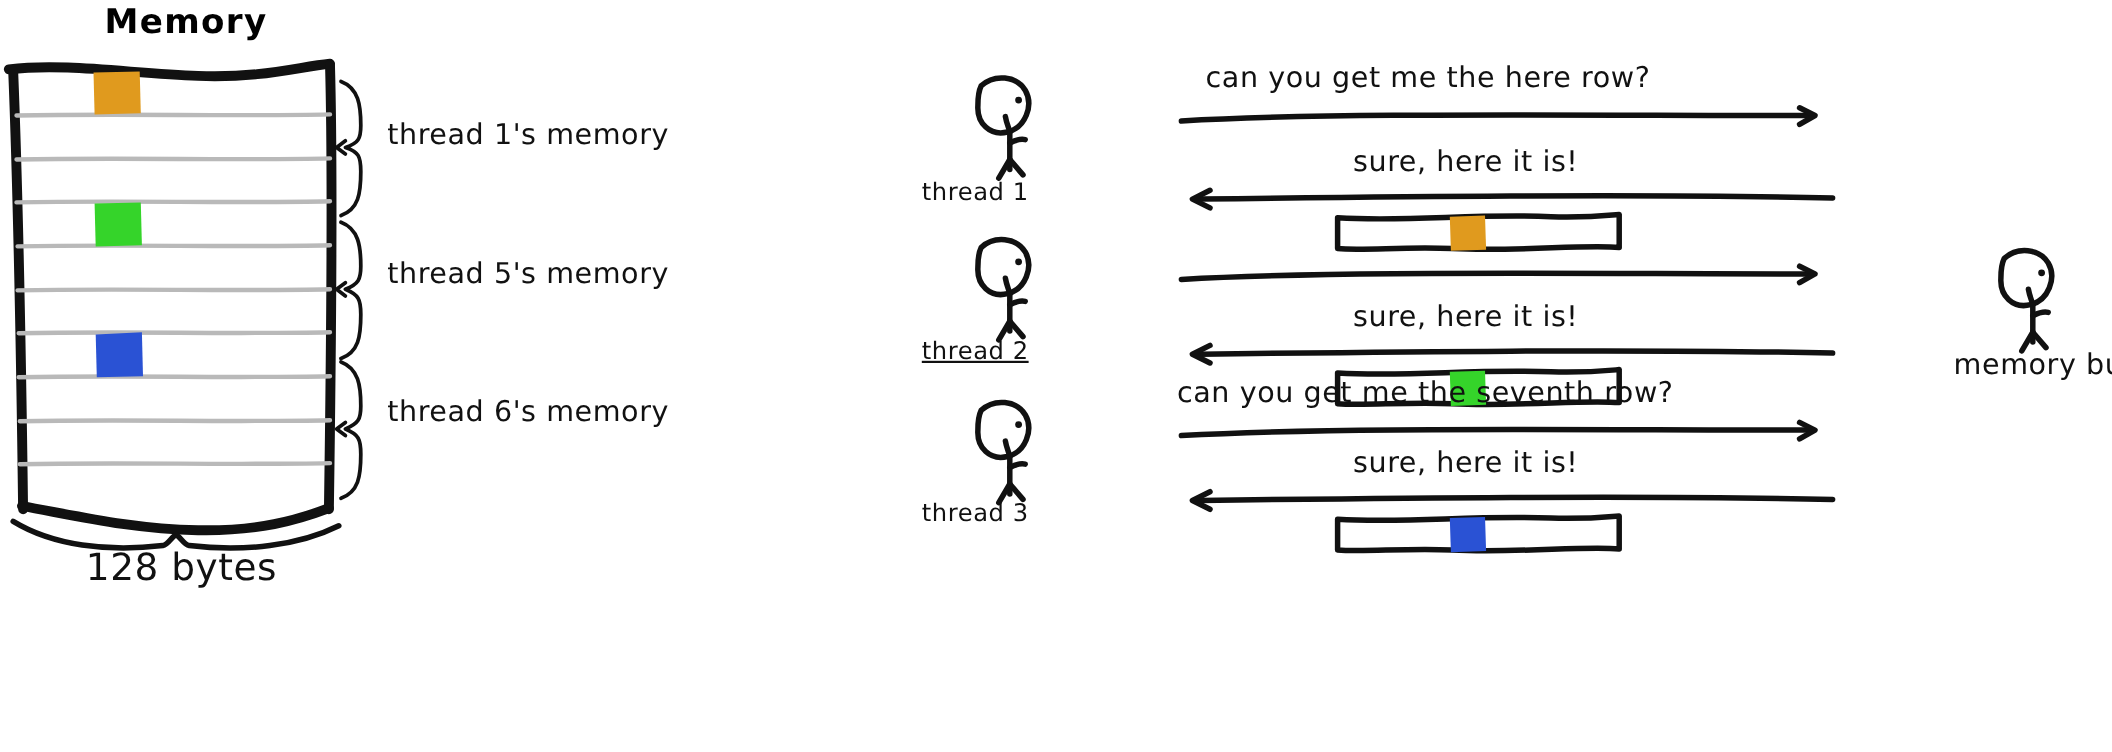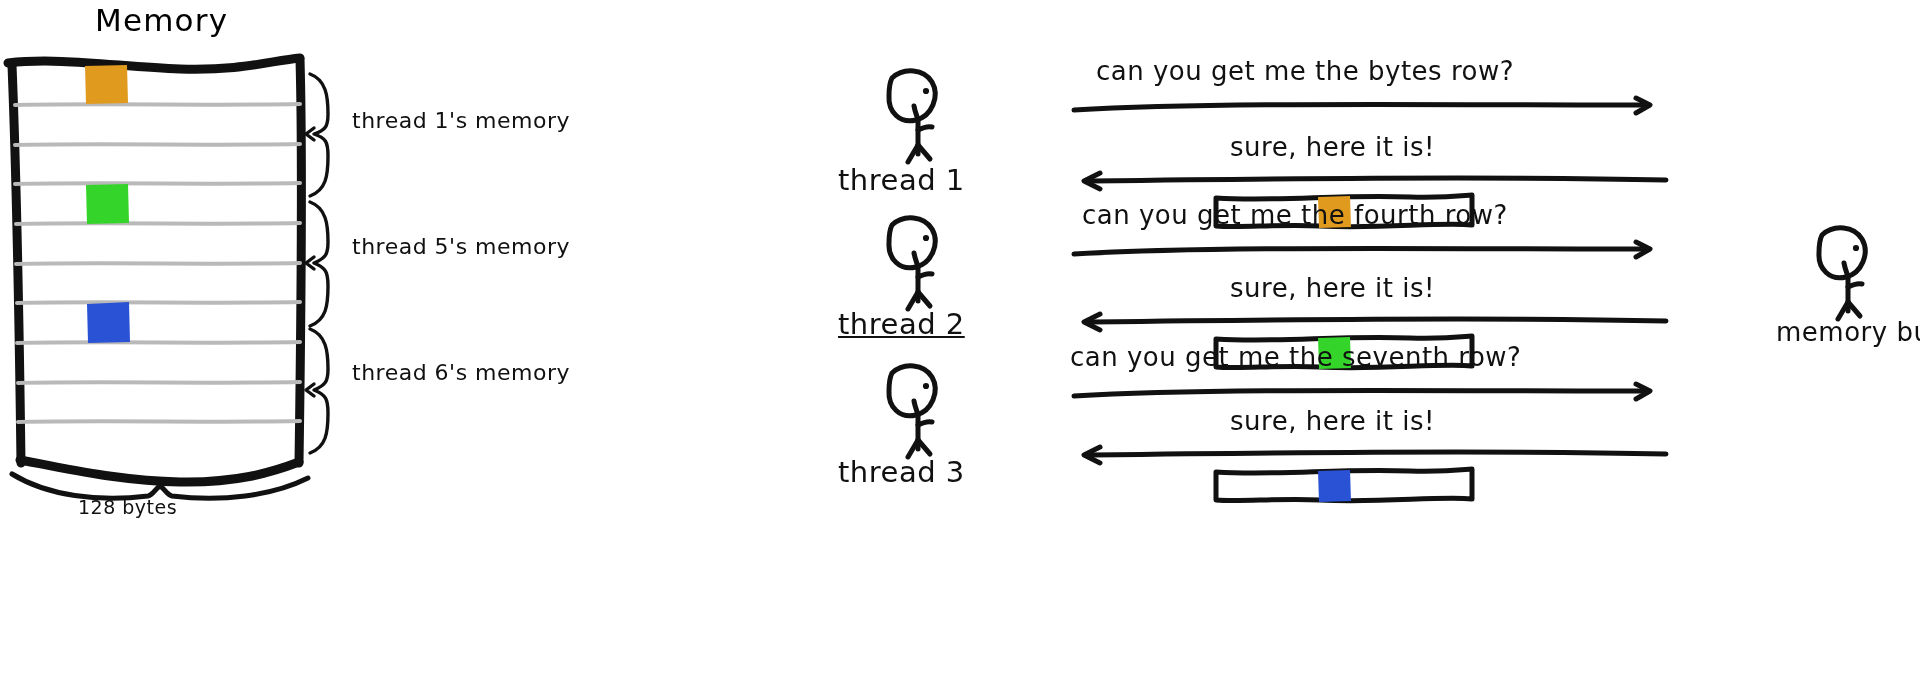--- a/index.html
+++ b/index.html
@@ -19,30 +19,30 @@
   
   .hand {
     font-family: "DejaVu Sans", sans-serif;
     color: #111;
     font-weight: 400;
     letter-spacing: 0.5px;
     white-space: nowrap;
     transform-origin: left center;
   }
   .title {
-    font-weight: 400;
+    font-weight: 700;
     font-size: 31px;
     letter-spacing: 1.2px;
     color: #000;
   }
-  .lbl-brace { font-size: 22px; }
-  .lbl-thread { font-size: 29px; }
+  .lbl-brace { font-size: 26px; }
+  .lbl-thread { font-size: 22px; }
   .lbl-msg { font-size: 26px; }
   .lbl-bus { font-size: 26px; }
-  .lbl-bytes { font-size: 19px; text-align: right; }
+  .lbl-bytes { font-size: 34px; text-align: right; }
 
   svg { overflow: visible; display: block; }
   .stroke {
     fill: none;
     stroke: #111;
     stroke-linecap: round;
     stroke-linejoin: round;
   }
   .rule { fill: none; stroke: #b9b9b9; stroke-width: 4; stroke-linecap: round; }
   .thick { stroke-width: 9; }
@@ -143,37 +143,36 @@
     <path class="stroke med" d="M22,20 C34,9 54,11 62,24 C70,38 62,58 46,62 C30,66 18,54 19,38 C19,30 20,24 22,20 Z"></path>
     <circle cx="56" cy="33" r="3.1" fill="#111"></circle>
     <path class="stroke med" d="M44,48 C45,54 47,58 48,62"></path>
     <path class="stroke med" d="M48,62 L48,96"></path>
     <path class="stroke med" d="M48,72 C54,69 58,68 62,69"></path>
     <path class="stroke med" d="M48,87 L38,104"></path>
     <path class="stroke med" d="M48,87 L60,101"></path>
   </svg>
   <div class="abs hand lbl-bus" style="left:1776px; top:317px;">memory bus</div>
 
-  <div class="abs hand lbl-msg" style="left:1096px; top:56px;">can you get me the bytes row?</div>
+  <div class="abs hand lbl-msg" style="left:1096px; top:56px;">can you get me the here row?</div>
   <svg class="abs" style="left:1070px; top:96px;" width="600" height="26" viewBox="0 0 600 26">
     <path class="stroke med" d="M4,14 C140,6 360,9 576,9"></path>
     <path class="stroke med" d="M566,2 L580,9 L566,17"></path>
   </svg>
 
   <div class="abs hand lbl-msg" style="left:1230px; top:132px;">sure, here it is!</div>
   <svg class="abs" style="left:1070px; top:170px;" width="600" height="26" viewBox="0 0 600 26">
     <path class="stroke med" d="M596,10 C420,6 180,9 18,11"></path>
     <path class="stroke med" d="M30,3 L14,11 L30,19"></path>
   </svg>
   <svg class="abs" style="left:1210px; top:192px;" width="270" height="40" viewBox="0 0 270 40">
     <path class="stroke med" d="M6,6 C70,10 130,2 200,5 C230,6 250,4 262,3 L262,33 C230,30 170,37 110,34 C70,32 30,36 6,34 Z"></path>
     <path d="M108,5 L140,4 L141,35 L109,36 Z" fill="#e09a1e"></path>
   </svg>
 
-  <div class="abs hand lbl-msg" style="left:1082px; top:200px;">can you get me the fourth row?</div>
   <svg class="abs" style="left:1070px; top:240px;" width="600" height="26" viewBox="0 0 600 26">
     <path class="stroke med" d="M4,14 C140,6 360,9 576,9"></path>
     <path class="stroke med" d="M566,2 L580,9 L566,17"></path>
   </svg>
 
   <div class="abs hand lbl-msg" style="left:1230px; top:273px;">sure, here it is!</div>
   <svg class="abs" style="left:1070px; top:311px;" width="600" height="26" viewBox="0 0 600 26">
     <path class="stroke med" d="M596,10 C420,6 180,9 18,11"></path>
     <path class="stroke med" d="M30,3 L14,11 L30,19"></path>
   </svg>

